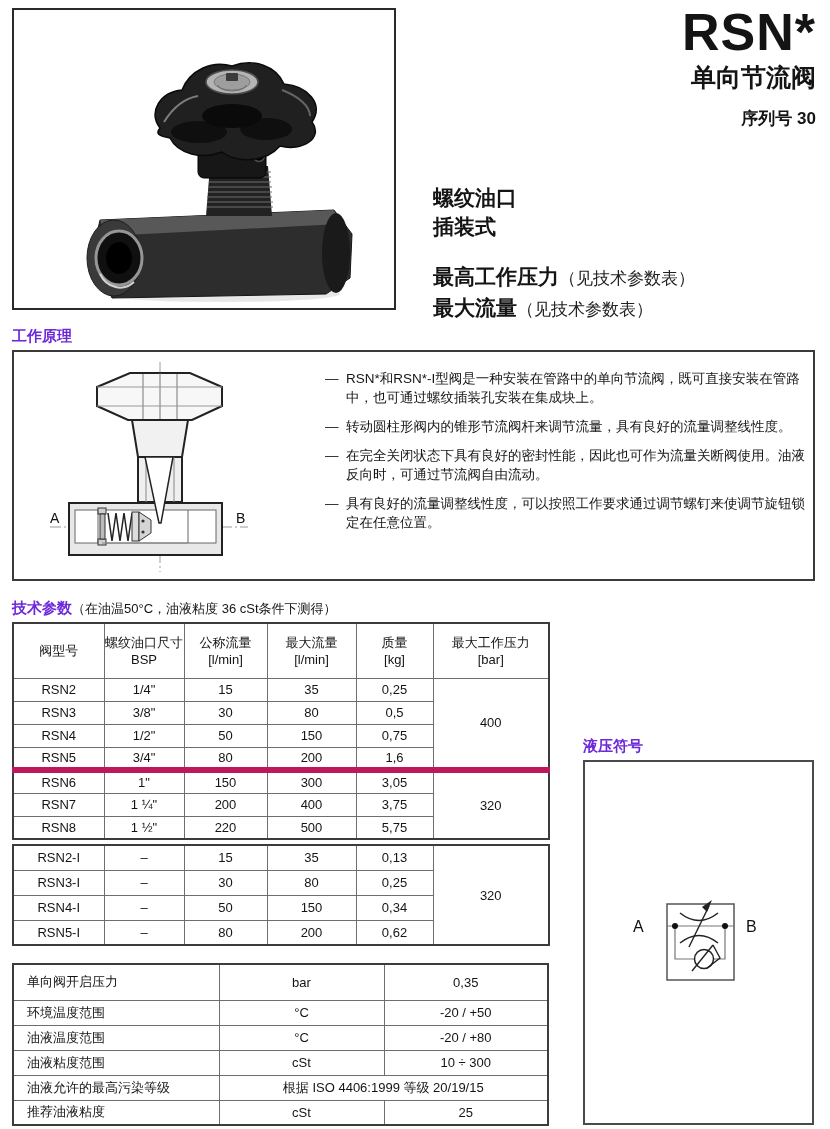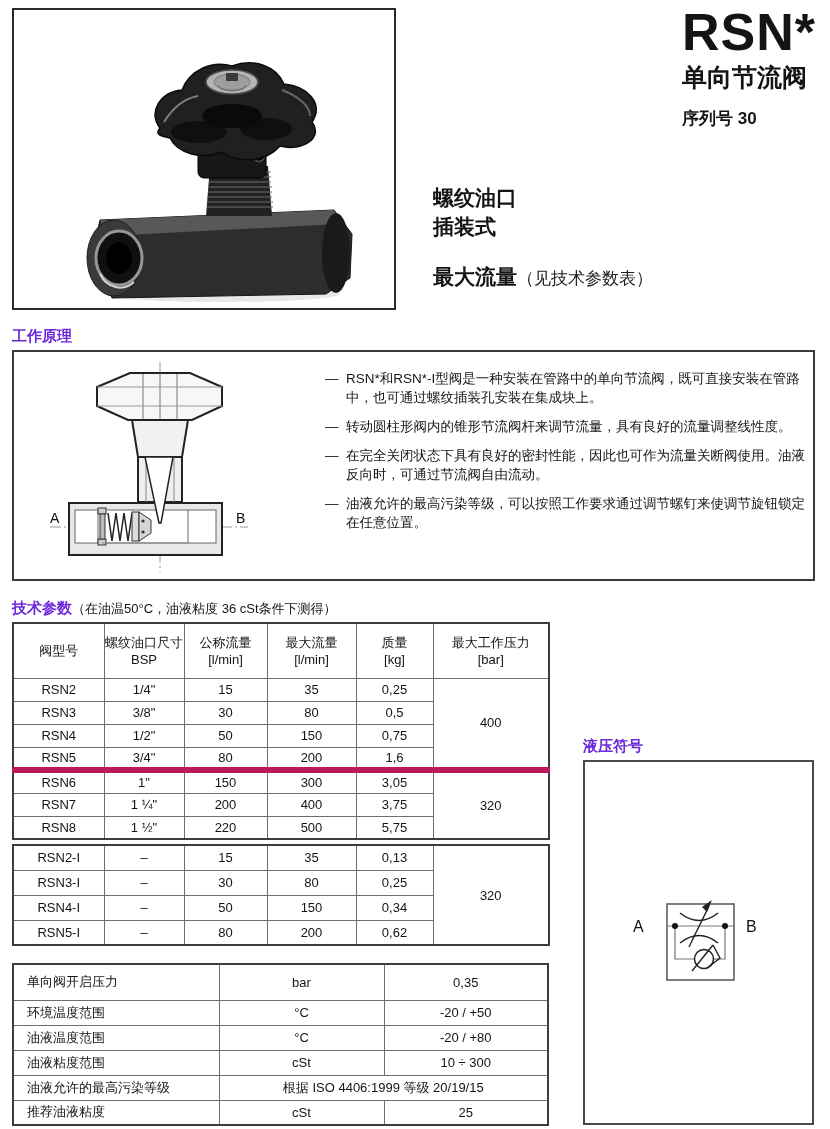--- a/index.html
+++ b/index.html
@@ -5,21 +5,21 @@
   html,body{margin:0;padding:0;background:#ffffff;}
   .page{position:relative;width:830px;height:1129px;background:#ffffff;overflow:hidden;
         font-family:"Liberation Sans","DejaVu Sans",sans-serif;color:#141414;}
   .abs{position:absolute;}
 
   
   .photo-frame{left:12px;top:8px;width:384px;height:302px;border:2px solid #2a2a2a;
                box-sizing:border-box;background:#ffffff;}
 
   
-  .title-block{top:6px;right:14px;text-align:left;}
+  .title-block{top:6px;right:14px;text-align:right;}
   .model{font-size:52px;font-weight:700;line-height:1.0;letter-spacing:1px;}
   .subtitle{font-size:25px;font-weight:700;margin-top:3px;}
   .series{font-size:17px;font-weight:700;margin-top:13px;}
 
   
   .features{left:433px;top:183px;width:390px;}
   .feat-main{font-size:21px;font-weight:700;line-height:29px;margin:0;}
   .gap-after{margin-bottom:21px;}
   .note{font-size:17px;font-weight:400;color:#222;}
 
@@ -101,20 +101,21 @@
 
   <div class="abs title-block">
     <div class="model">RSN*</div>
     <div class="subtitle">单向节流阀</div>
     <div class="series">序列号 30</div>
   </div>
 
   <div class="abs features">
     <p class="feat-main">螺纹油口</p>
     <p class="feat-main gap-after">插装式</p>
+    <p class="feat-main"><span>最高工作压力</span><span class="note">（见技术参数表）</span></p>
     <p class="feat-main"><span>最大流量</span><span class="note">（见技术参数表）</span></p>
   </div>
 
   <div class="abs sec-heading" style="left:12px;top:327px;">工作原理</div>
   <div class="abs wp-box">
     <svg class="abs" style="left:28px;top:8px;" width="240" height="215" viewBox="0 0 240 215">
 
       <line x1="118" y1="2" x2="118" y2="212" stroke="#9a9a9a" stroke-width="1" stroke-dasharray="11 3 2 3"></line>
       <line x1="8" y1="167" x2="206" y2="167" stroke="#9a9a9a" stroke-width="1" stroke-dasharray="11 3 2 3"></line>
 
@@ -157,21 +158,21 @@
       <div class="bullet">
           <span class="dash">—</span>
           <span>转动圆柱形阀内的锥形节流阀杆来调节流量，具有良好的流量调整线性度。</span>
         </div>
       <div class="bullet">
           <span class="dash">—</span>
           <span>在完全关闭状态下具有良好的密封性能，因此也可作为流量关断阀使用。油液反向时，可通过节流阀自由流动。</span>
         </div>
       <div class="bullet">
           <span class="dash">—</span>
-          <span>油液允许的最高污染等级，可以按照工作要求通过调节螺钉来使调节旋钮锁定在任意位置。</span>
+          <span>具有良好的流量调整线性度，可以按照工作要求通过调节螺钉来使调节旋钮锁定在任意位置。</span>
         </div>
     </div>
   </div>
 
   <div class="abs" style="left:12px;top:599px;">
     <span class="sec-heading">技术参数</span><span class="sec-note">（在油温50°C，油液粘度 36 cSt条件下测得）</span>
   </div>
 
   <table class="abs tbl-main">
     <colgroup>

